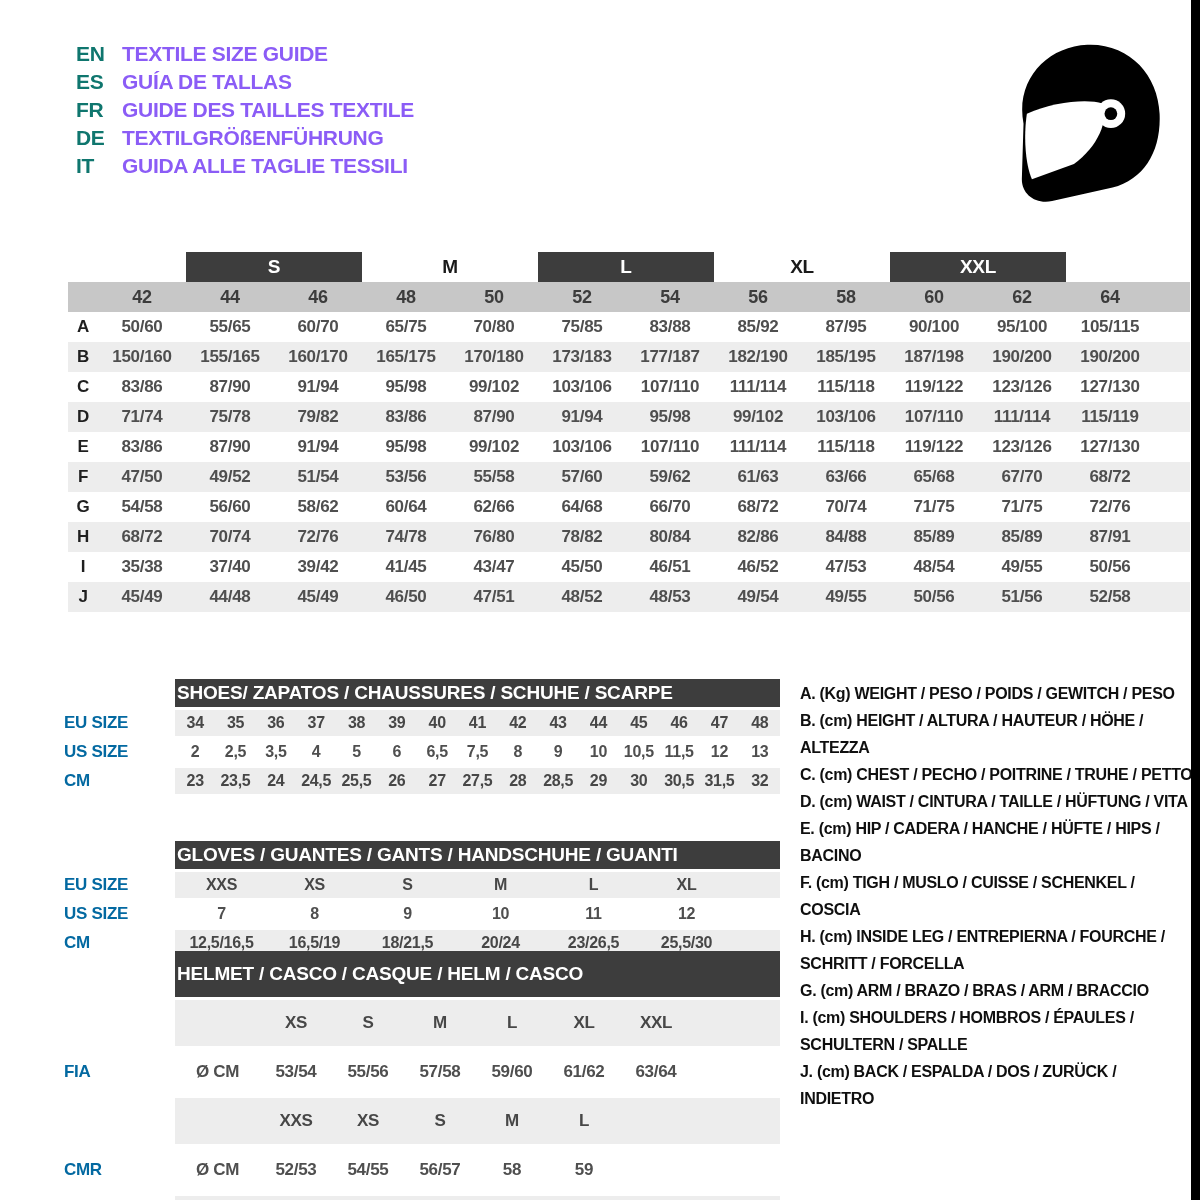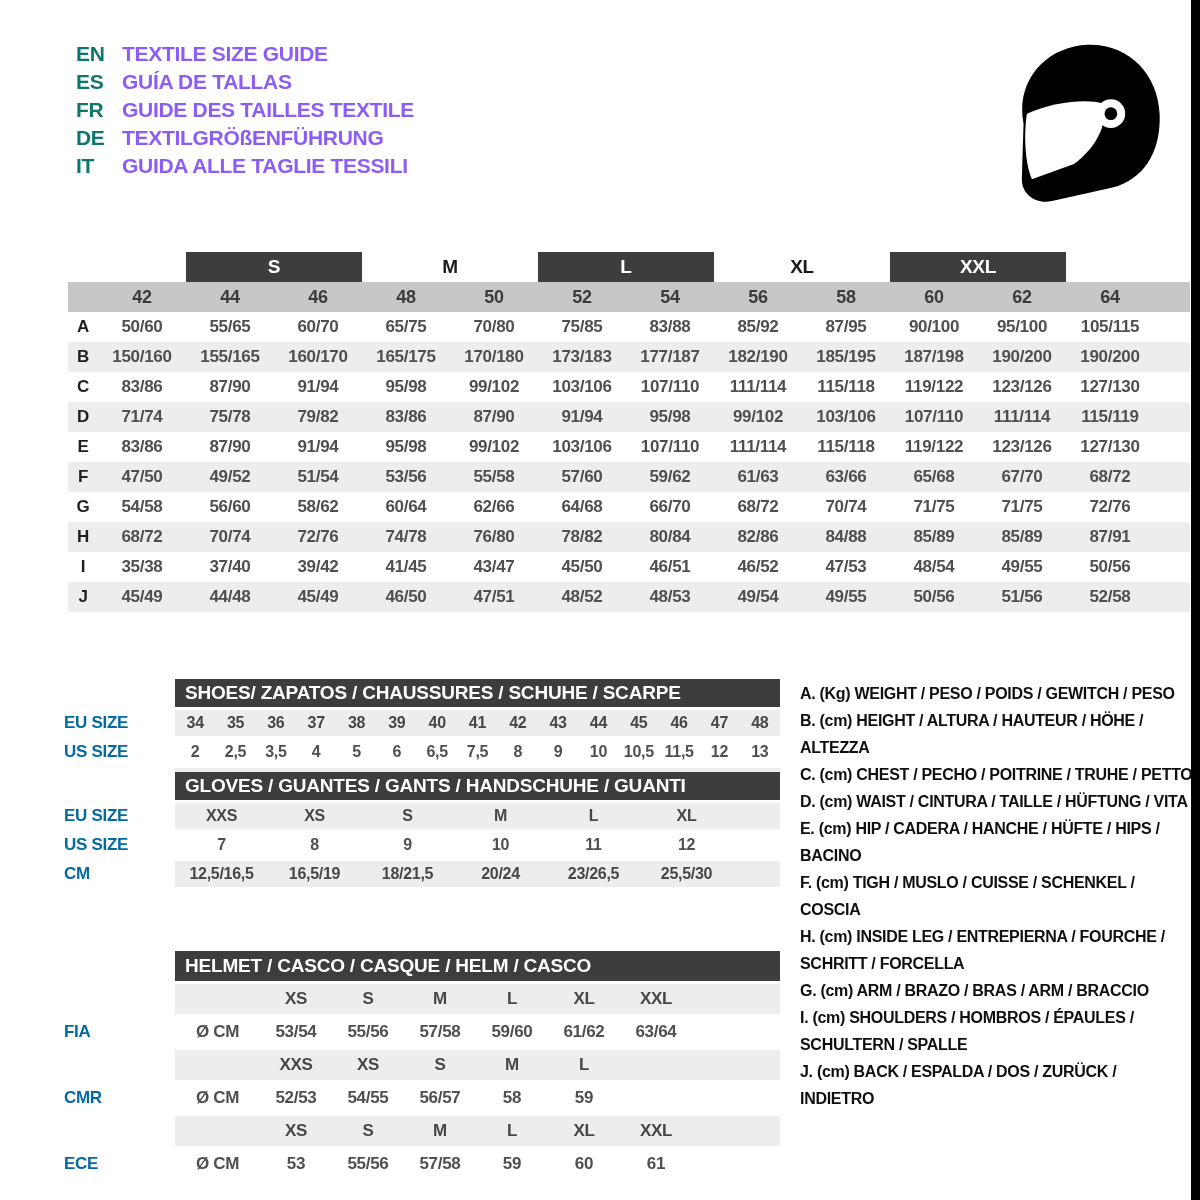--- a/index.html
+++ b/index.html
@@ -22,26 +22,26 @@
   .textile td.gbox{font-size:19px;color:#1a1a1a;}
   .textile td.gbox.dark{background:#3d3d3d;color:#ffffff;}
   .textile tr.numrow td{background:#c7c7c7;color:#3c3c3c;font-size:18px;}
   .textile tr.odd td{background:#ededed;}
   .textile td.letter{color:#1f1f1f;}
 
   
   .btable{position:absolute;left:62px;width:718px;border-collapse:separate;border-spacing:0 3px;}
   .btable td{height:26px;padding:0;text-align:center;font-weight:bold;font-size:16px;color:#4f4f4f;white-space:nowrap;letter-spacing:-0.3px;}
   .btable td.side-label{text-align:left;color:#0369a1;font-size:17px;background:#fff;padding-left:2px;}
-  .btable td.bar{background:#3d3d3d;color:#ffffff;text-align:left;padding-left:10px;font-size:19px;height:28px;letter-spacing:-0.2px;}
+  .btable td.bar{background:#3d3d3d;color:#ffffff;text-align:left;padding-left:2px;font-size:19px;height:28px;letter-spacing:-0.2px;}
   .btable tr.band td:not(.side-label){background:#ededed;color:#474747;}
   .shoes-table{top:676px;}
-  .gloves-table{top:769px;}
+  .gloves-table{top:838px;}
   .helmet-table{top:948px;}
-  .helmet-table td{height:30px;font-size:17px;}
+  .helmet-table td{height:46px;font-size:17px;}
 
   
   .legend{position:absolute;left:800px;top:680px;width:394px;}
   .legend-item{font-weight:bold;font-size:16px;color:#0f0f0f;line-height:27px;letter-spacing:-0.3px;}
 
   .right-strip{position:absolute;right:0;top:0;width:9px;height:1200px;background:#000;}
 </style>
 </head>
 <body>
 

